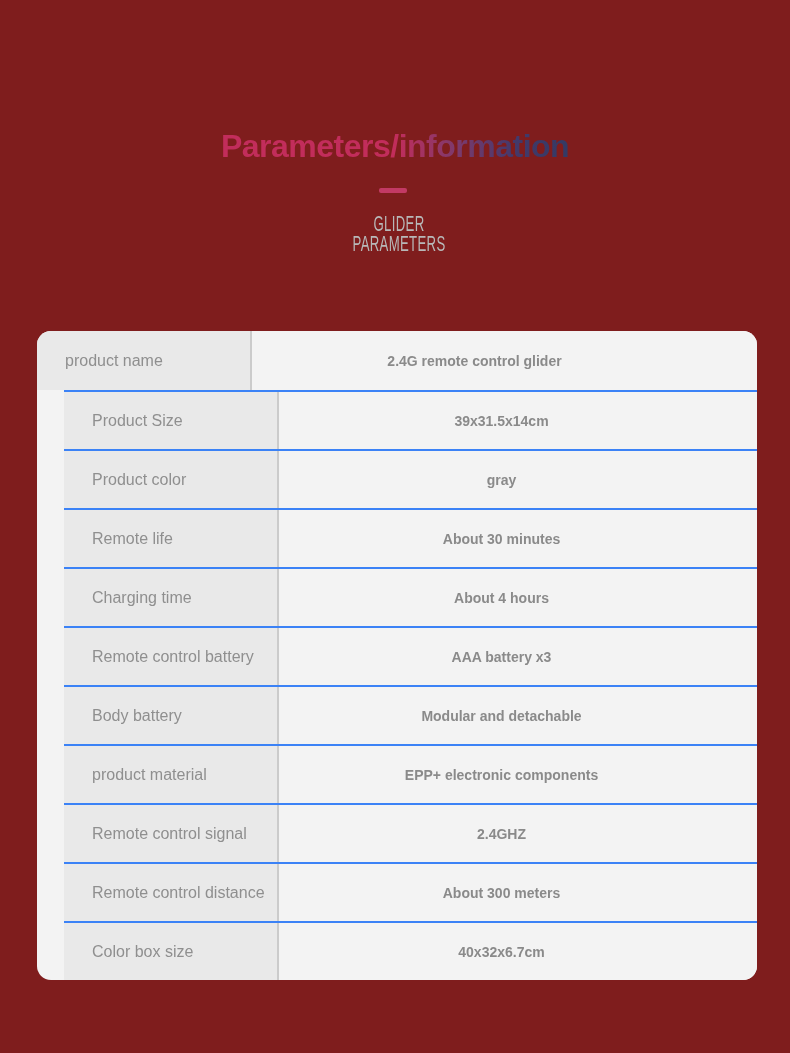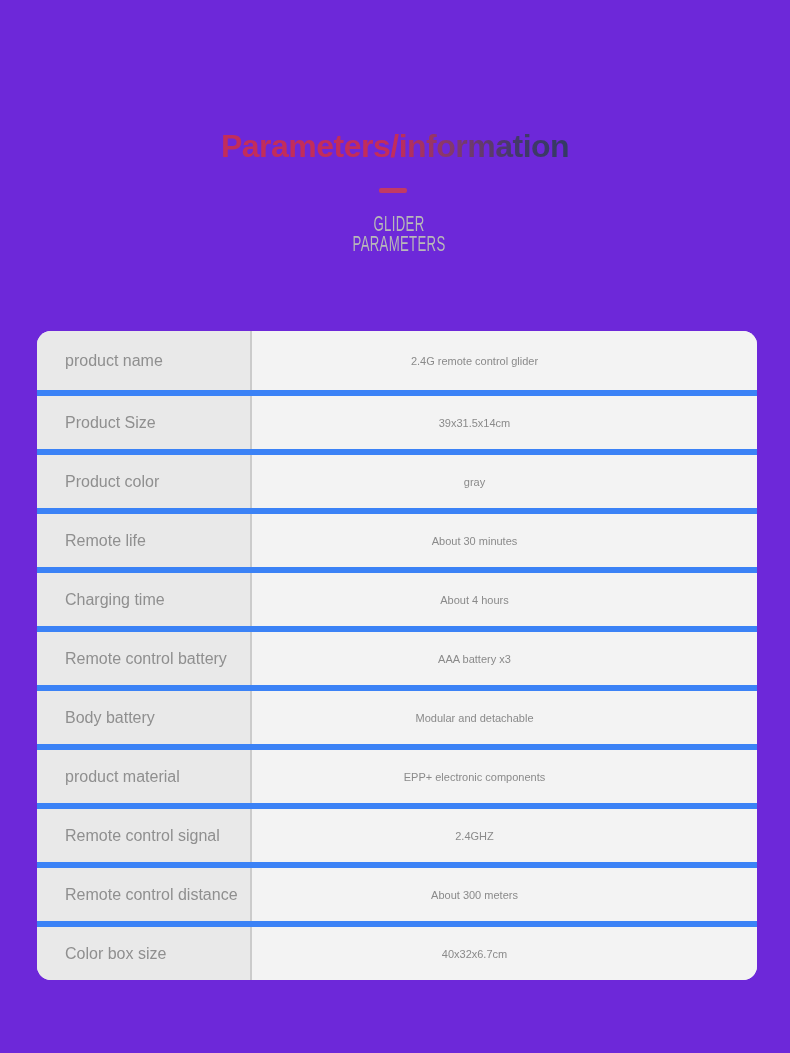--- a/index.html
+++ b/index.html
@@ -3,21 +3,21 @@
 <meta charset="utf-8">
 <style>
   * { margin: 0; padding: 0; box-sizing: border-box; }
   html, body { background: #ffffff; }
   body {
     width: 790px; height: 1053px;
     font-family: "Liberation Sans", sans-serif;
     position: relative;
     overflow: hidden;
   }
-  .page { position: relative; width: 790px; height: 1053px; background: #6d28d9; }
+  .page { position: relative; width: 790px; height: 1053px; background: #7f1d1d; }
 
   .title {
     position: absolute;
     top: 128px; left: 0; width: 100%;
     text-align: center;
     font-size: 32px;
     font-weight: bold;
     letter-spacing: -0.5px;
     color: #7c3468; 
   }
@@ -66,42 +66,44 @@
     border-radius: 14px;
     overflow: hidden;
     background: #f3f3f3;
   }
   .param-row {
     display: flex;
     height: 59px;
     width: 100%;
   }
   .param-row + .param-row {
-    border-top: 6px solid #3b82f6;
+    border-top: 2px solid #3b82f6;
+    margin-left: 27px;
   }
   .param-label {
     width: 215px;
     background: #e9e9e9;
     border-right: 2px solid #cbcbcb;
     display: flex;
     align-items: center;
     padding-left: 28px;
     color: #8f8f8f;
     font-size: 16px;
     flex-shrink: 0;
   }
   .param-value {
     flex: 1;
     background: #f3f3f3;
     display: flex;
     align-items: center;
     justify-content: center;
     padding-right: 60px;
     color: #8a8a8a;
-    font-size: 11px;
+    font-size: 14px;
+    font-weight: bold;
   }
 </style>
 </head>
 <body>
 
 <div class="page">
 
   <h1 class="title">Parameters/information</h1>
 
   <div class="title-dash"></div>

